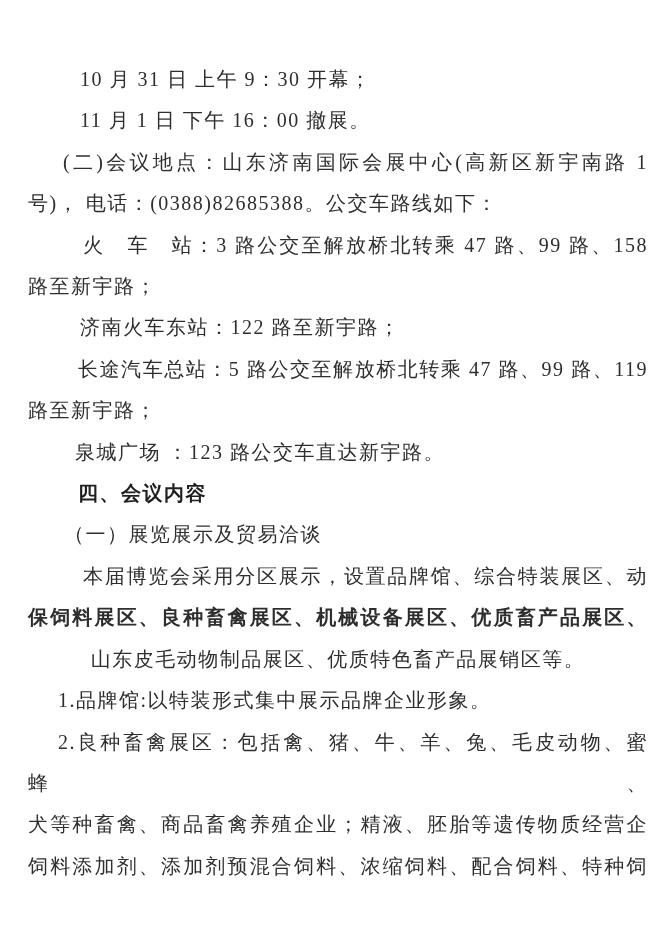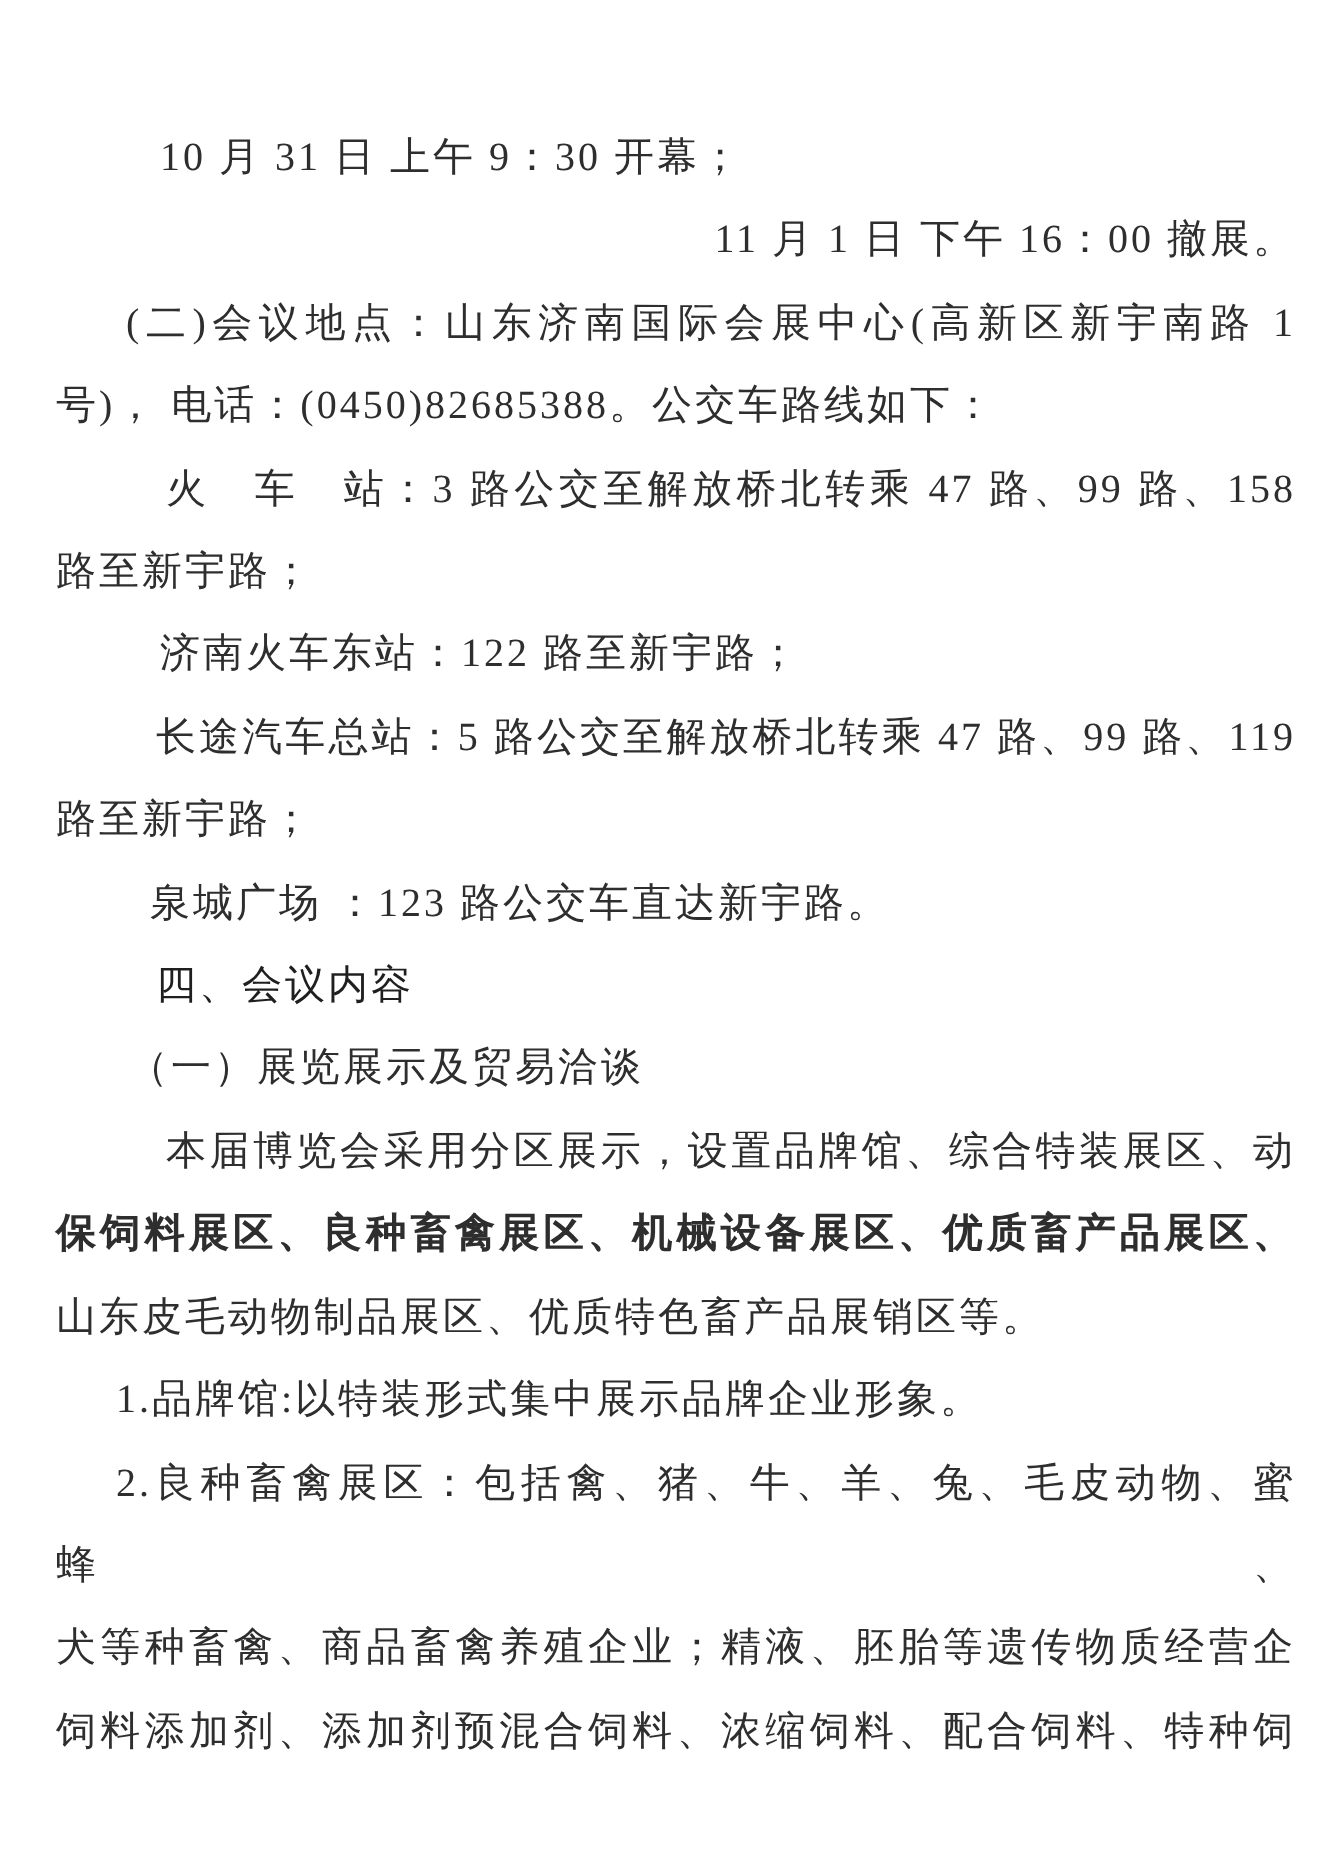--- a/index.html
+++ b/index.html
@@ -32,42 +32,42 @@
     letter-spacing: 1.5px;
     color: #2e2e2e;
     white-space: normal;
     text-align: left;
   }
   .doc-line.justify {
     text-align: justify;
     text-align-last: justify;
   }
   .doc-line.bold {
-    font-weight: 400;
+    font-weight: 700;
     color: #1f1f1f;
   }
 </style>
 </head>
 <body>
 
 <div class="page">
   <div class="textblock" id="textblock">
       <div class="doc-line" style="text-indent: 52px;">10 月 31 日  上午 9：30 开幕；</div>
-      <div class="doc-line" style="text-indent: 52px; text-align: right;">11 月 1 日  下午 16：00 撤展。</div>
+      <div class="doc-line" style="text-indent: 52px;">11 月 1 日  下午 16：00 撤展。</div>
       <div class="doc-line justify" style="text-indent: 35px;">(二)会议地点：山东济南国际会展中心(高新区新宇南路 1</div>
-      <div class="doc-line" style="text-indent: 0px;">号)， 电话：(0450)82685388。公交车路线如下：</div>
+      <div class="doc-line" style="text-indent: 0px;">号)， 电话：(0388)82685388。公交车路线如下：</div>
       <div class="doc-line justify" style="text-indent: 55px;">火　车　站：3 路公交至解放桥北转乘 47 路、99 路、158</div>
       <div class="doc-line" style="text-indent: 0px;">路至新宇路；</div>
       <div class="doc-line" style="text-indent: 52px;">济南火车东站：122 路至新宇路；</div>
       <div class="doc-line justify" style="text-indent: 50px;">长途汽车总站：5 路公交至解放桥北转乘 47 路、99 路、119</div>
       <div class="doc-line" style="text-indent: 0px;">路至新宇路；</div>
       <div class="doc-line" style="text-indent: 47px;">泉城广场 ：123 路公交车直达新宇路。</div>
       <div class="doc-line bold" style="text-indent: 50px;">四、会议内容</div>
       <div class="doc-line" style="text-indent: 36px; font-family: Liberation Serif, serif;">（一）展览展示及贸易洽谈</div>
       <div class="doc-line justify" style="text-indent: 55px;">本届博览会采用分区展示，设置品牌馆、综合特装展区、动</div>
       <div class="doc-line justify" style="text-indent: 0px; font-weight: bold;">保饲料展区、良种畜禽展区、机械设备展区、优质畜产品展区、</div>
-      <div class="doc-line" style="text-indent: 0px;">山东皮毛动物制品展区、优质特色畜产品展销区等。</div>
+      <div class="doc-line" style="text-indent: 0px; text-align: center;">山东皮毛动物制品展区、优质特色畜产品展销区等。</div>
       <div class="doc-line" style="text-indent: 30px;">1.品牌馆:以特装形式集中展示品牌企业形象。</div>
       <div class="doc-line justify" style="text-indent: 30px;">2.良种畜禽展区：包括禽、猪、牛、羊、兔、毛皮动物、蜜蜂、</div>
       <div class="doc-line justify" style="text-indent: 0px;">犬等种畜禽、商品畜禽养殖企业；精液、胚胎等遗传物质经营企</div>
       <div class="doc-line justify" style="text-indent: 0px;">饲料添加剂、添加剂预混合饲料、浓缩饲料、配合饲料、特种饲</div>
     </div>
 </div>
 
 </body></html>

